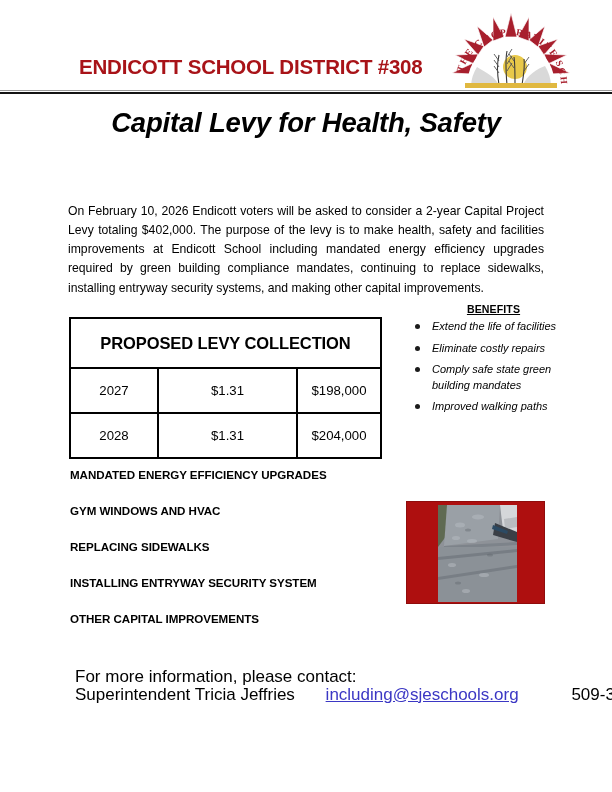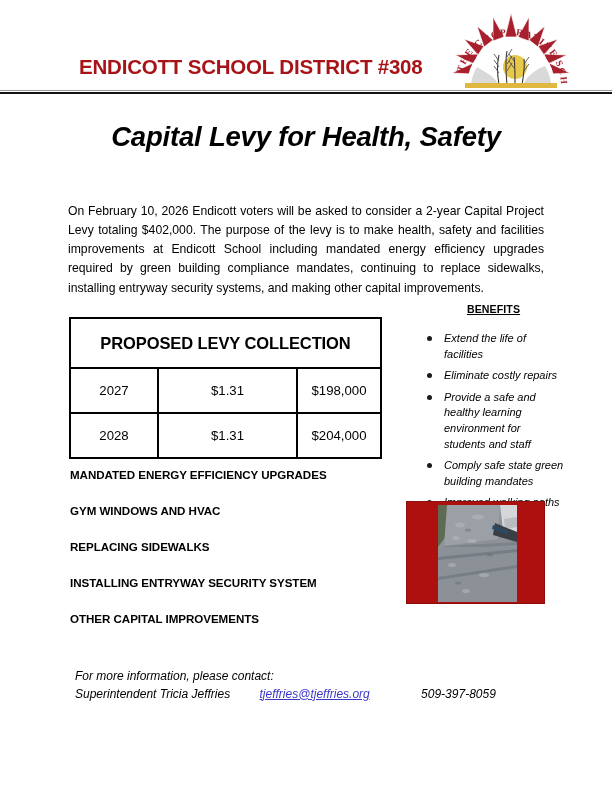--- a/index.html
+++ b/index.html
@@ -63,21 +63,21 @@
     left: 0; top: 2px;
     width: 100%;
     height: 2px;
     background: #131313;
   }
 
   
   .main-title {
     position: absolute;
     left: 40px;
-    top: 120px;
+    top: 106px;
     width: 532px;
     text-align: center;
     font-size: 27.5px;
     font-weight: bold;
     font-style: italic;
     line-height: 33px;
     letter-spacing: -0.2px;
   }
   .main-title .line2 { display: block; }
 
@@ -139,21 +139,21 @@
   .benefits-heading {
     font-size: 10.6px;
     font-weight: bold;
     text-decoration: underline;
     text-align: center;
     margin: 0 0 3px 0;
     letter-spacing: 0.1px;
   }
   .benefits ul {
     list-style: none;
-    margin: 16px;
+    margin: 4px;
     padding: 0;
   }
   .benefits li {
     position: relative;
     padding-left: 22px;
     font-size: 11px;
     font-style: italic;
     line-height: 15.6px;
     margin-bottom: 6px;
   }
@@ -203,22 +203,21 @@
     background: #8d9097;
   }
   .photo-inner svg { display: block; }
 
   
   .footer {
     position: absolute;
     left: 75px;
     top: 668px;
     width: 500px;
-    font-size: 12px;
-    font-style: italic;
+    font-size: 17px;
     line-height: 17.5px;
   }
   .footer .row2 {
     display: block;
     position: relative;
     white-space: nowrap;
   }
   .footer .contact-email {
     color: #3B37C4;
     text-decoration: underline;
@@ -327,24 +326,20 @@
     <li>
       <span class="bullet"></span>
       <span>Extend the life of facilities</span>
     </li>
     <li>
       <span class="bullet"></span>
       <span>Eliminate costly repairs</span>
     </li>
     <li>
       <span class="bullet"></span>
-      <span>Provide a safe and healthy learning environment for students and staff</span>
-    </li>
-    <li>
-      <span class="bullet"></span>
       <span>Comply safe state green building mandates</span>
     </li>
     <li>
       <span class="bullet"></span>
       <span>Improved walking paths</span>
     </li>
   </ul>
 </div>
 
 <div class="projects">
@@ -391,16 +386,16 @@
         <ellipse cx="20" cy="78" rx="3" ry="1.5"></ellipse>
       </g>
     </svg>
   </div>
 </div>
 
 <div class="footer">
   <span>For more information, please contact:</span>
   <span class="row2">
     <span>Superintendent Tricia Jeffries</span>
-    <a class="contact-email" href="#">tjeffries@tjeffries.org</a>
+    <a class="contact-email" href="#">including@sjeschools.org</a>
     <span class="contact-phone">509-397-8059</span>
   </span>
 </div>
 
 </body></html>

